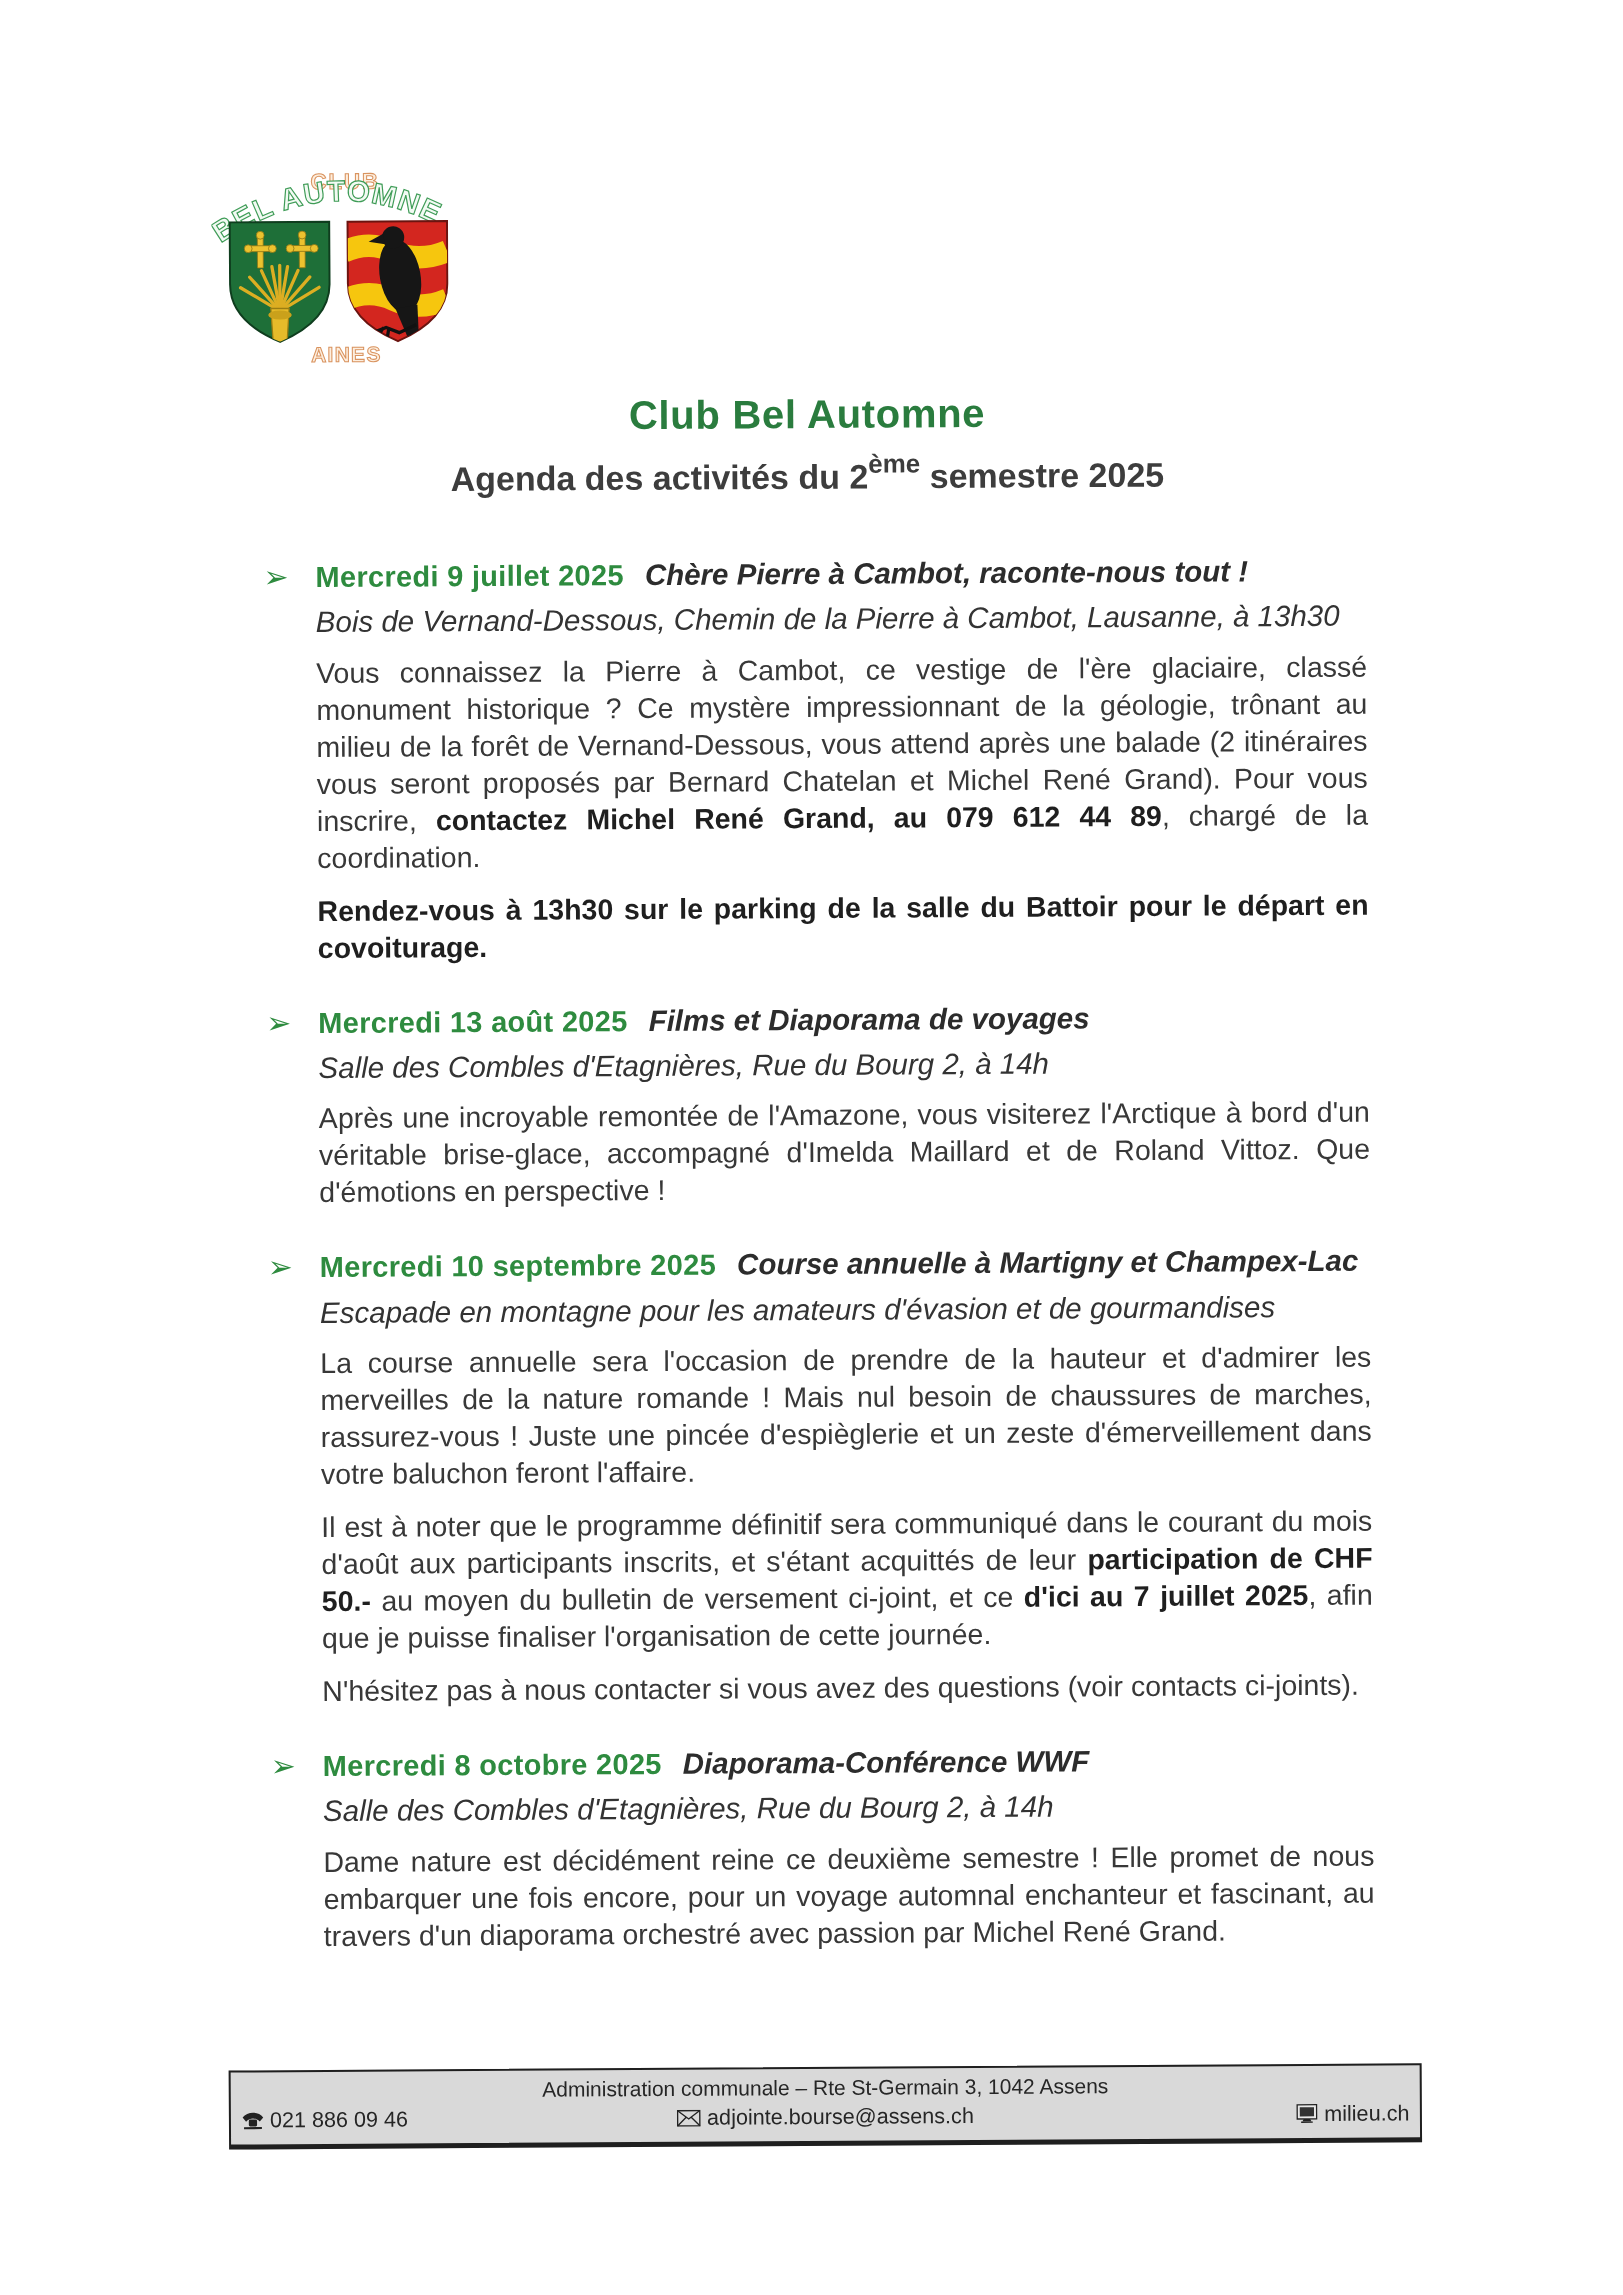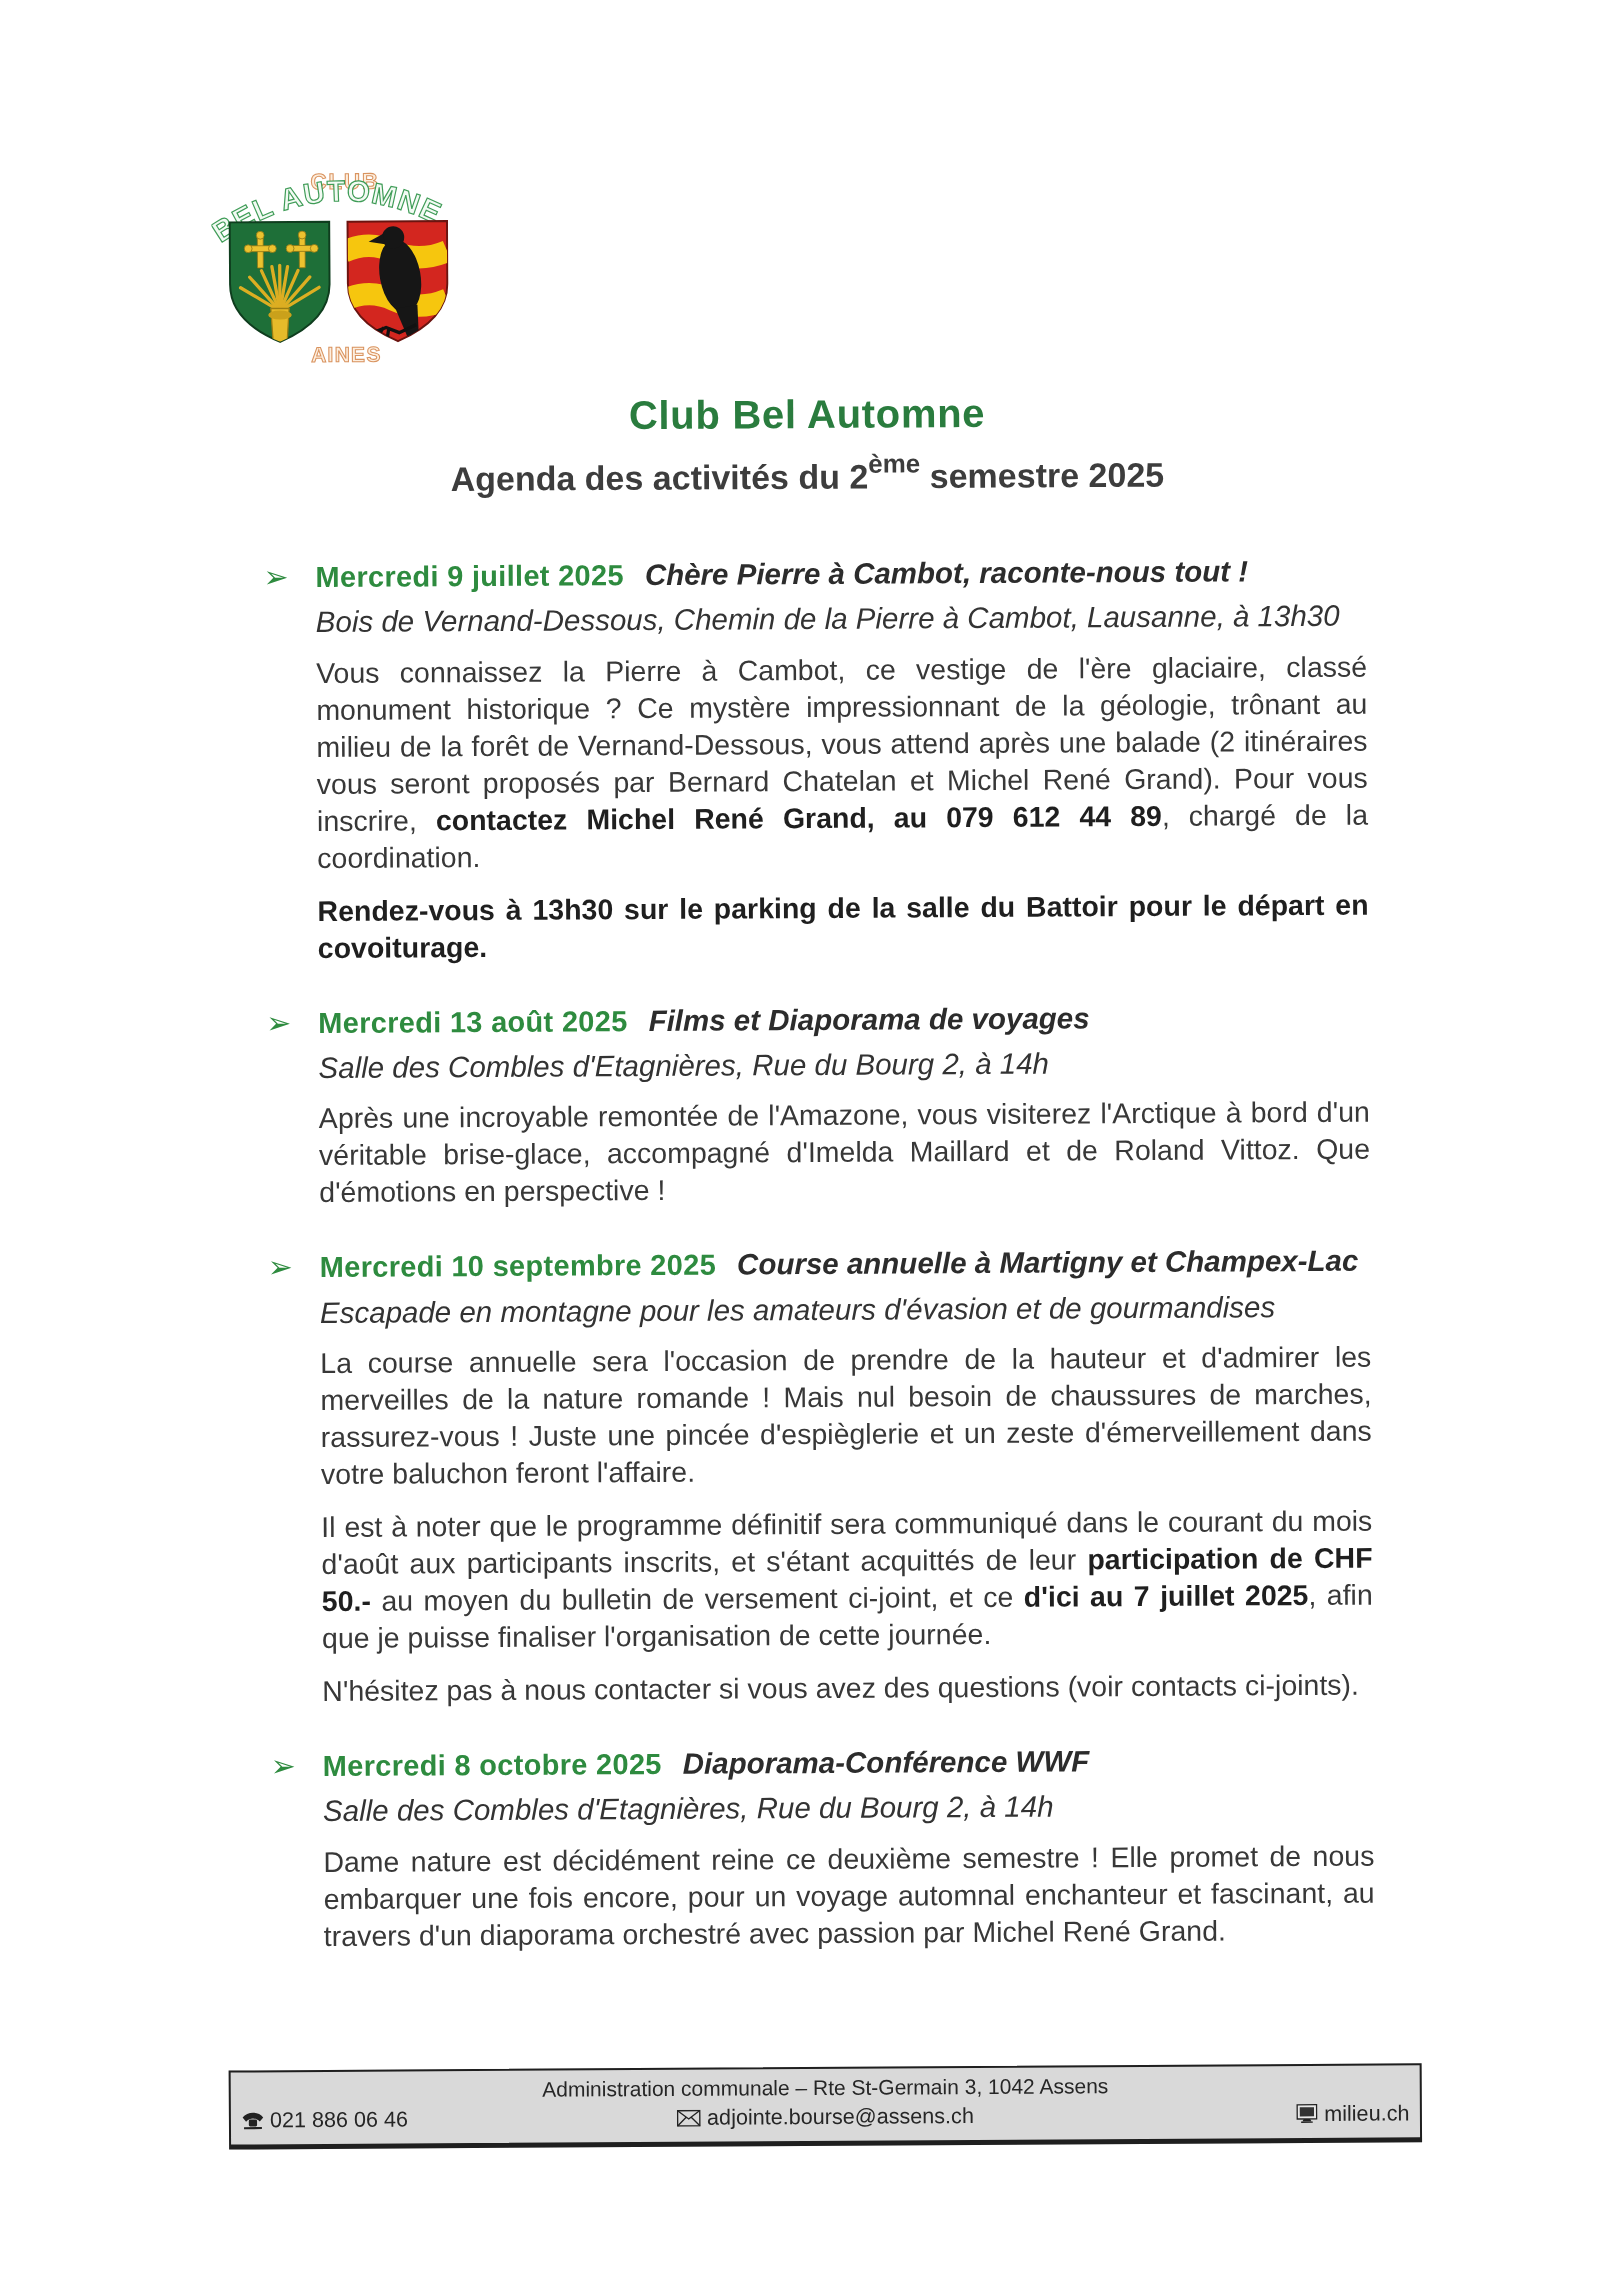--- a/index.html
+++ b/index.html
@@ -173,21 +173,21 @@
 
   <div class="footer">
     <div class="f-line1">Administration communale – Rte St-Germain 3, 1042 Assens</div>
     <div class="f-line2">
       <div class="f-left">
         <svg class="ficon" width="22" height="19.6" viewBox="0 0 32 28">
           <path d="M1 10 C8 1 24 1 31 10 L26 16 C20 10 12 10 6 16 Z" fill="#222"></path>
           <rect x="10" y="13" width="12" height="10" rx="2" fill="#222"></rect>
           <path d="M3 24 h26 v3 h-26 z" fill="#222"></path>
         </svg>
-        <span>021 886 06 46</span>
+        <span>021 886 09 46</span>
       </div>
       <div class="f-center">
         <svg class="ficon" width="23.6" height="17" viewBox="0 0 34 24">
           <rect x="1" y="1" width="32" height="22" fill="none" stroke="#222" stroke-width="2"></rect>
           <path d="M1 1 L17 13 L33 1 M1 23 L13 11 M33 23 L21 11" stroke="#222" stroke-width="2" fill="none"></path>
         </svg>
         <span>adjointe.bourse@assens.ch</span>
       </div>
       <div class="f-right">
         <svg class="ficon" width="22" height="19.6" viewBox="0 0 34 30">

